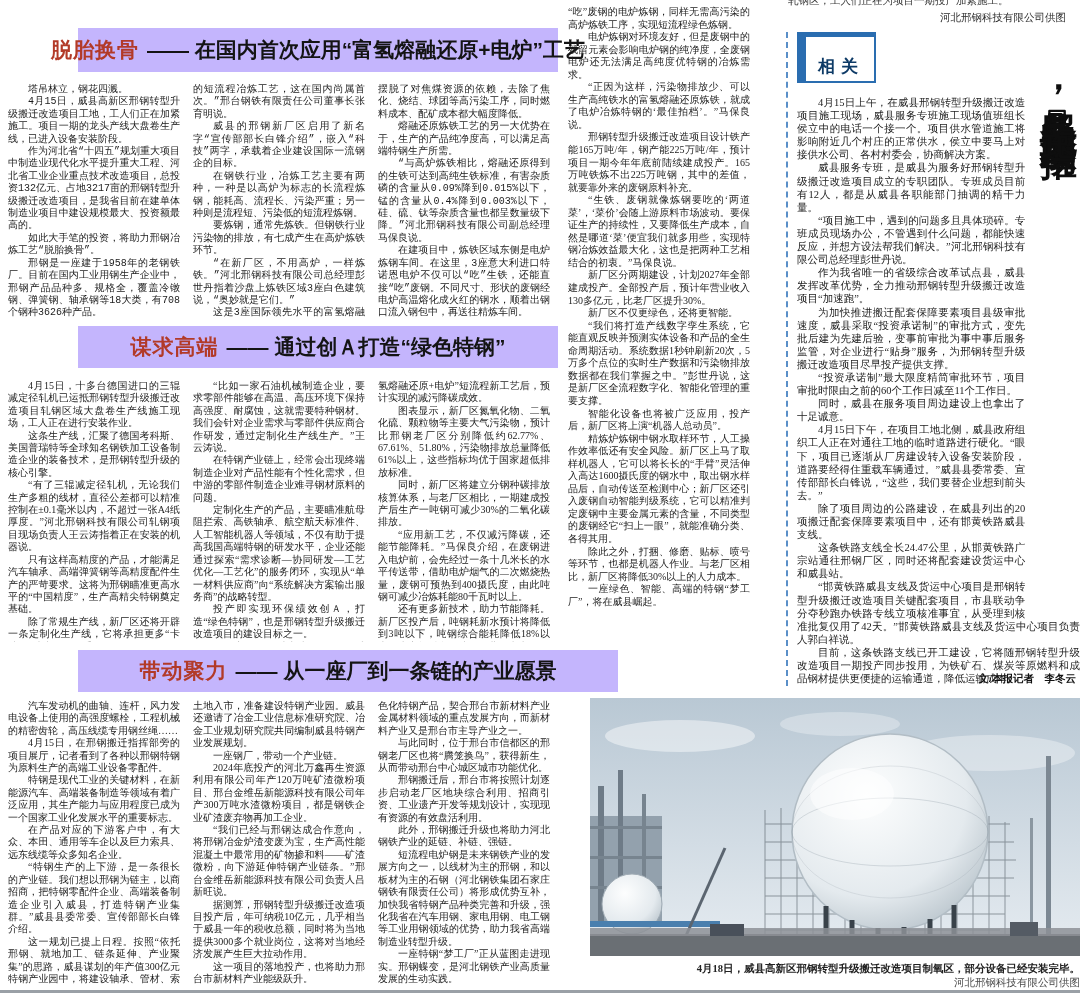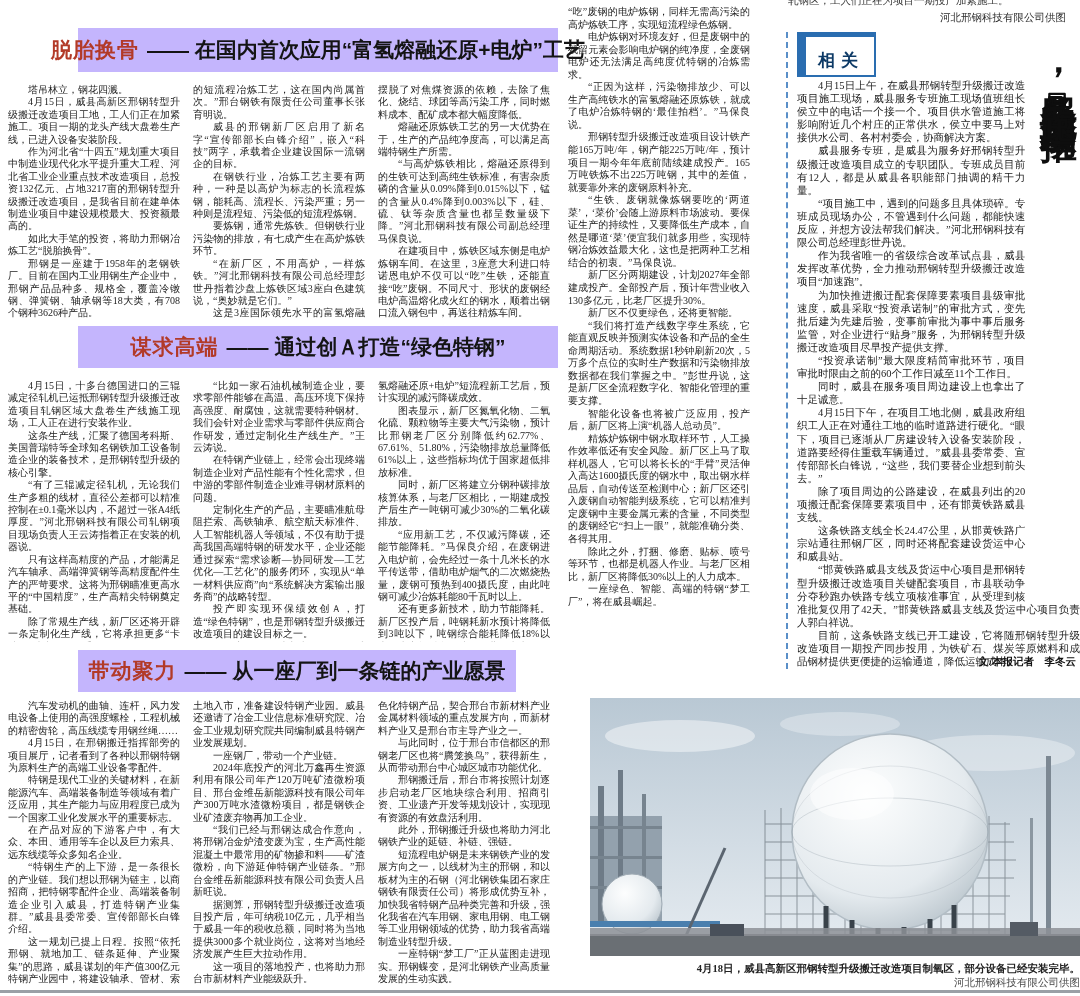--- a/index.html
+++ b/index.html
@@ -3,46 +3,46 @@
 <meta charset="utf-8">
 <style>
   html,body{margin:0;padding:0;background:#ffffff;}
   .page{position:relative;width:1080px;height:996px;background:#fff;overflow:hidden;
         font-family:"Liberation Serif","DejaVu Serif",serif;color:#1c1c1c;}
   
   .band{position:absolute;background:#c4b5fd;display:flex;align-items:center;justify-content:center;
         font-family:"Liberation Sans","DejaVu Sans",sans-serif;font-weight:bold;white-space:nowrap;}
   .band1{left:78px;top:28px;width:480px;height:44px;font-size:21px;}
   .band2{left:78px;top:326px;width:480px;height:42px;font-size:21px;}
-  .band3{left:78px;top:650px;width:438px;height:42px;font-size:21px;}
+  .band3{left:78px;top:650px;width:540px;height:42px;font-size:21px;}
   .hl-red{color:#b23a28;margin-right:8px;letter-spacing:1px;}
   .hl-black{color:#141414;}
   
   .row{position:absolute;left:8px;display:flex;gap:13px;}
-  .row1{top:84px;height:234px;}
+  .row1{top:84px;height:234px;font-family:Liberation Mono, monospace;}
   .row2{top:380px;height:262px;}
   .row3{top:700px;height:284px;}
   .col{width:172px;height:100%;overflow:hidden;font-size:10px;line-height:12.4px;text-align:justify;}
   .col p{margin:0;text-indent:2em;text-align:justify;}
   .col4{position:absolute;left:568px;top:6px;width:182px;height:632px;overflow:hidden;
         font-size:10px;line-height:12.55px;text-align:justify;}
   .col4 p{margin:0;text-indent:2em;text-align:justify;}
   p.flush{text-indent:0;}
   
   .top-caption{position:absolute;left:788px;top:0;width:292px;height:27px;overflow:hidden;
         font-size:10.5px;color:#3a3a3a;}
   .tc1{margin-top:-6px;white-space:nowrap;}
   .tc2{text-align:right;padding-right:14px;margin-top:3px;color:#2e2e2e;}
   
   .sidebar{position:absolute;left:786px;top:32px;width:294px;min-height:618px;box-sizing:border-box;
         border-left:2px dashed #5a8fc8;padding-left:9px;}
   .related-label{display:inline-block;font-family:"Liberation Sans","DejaVu Sans",sans-serif;
         font-weight:bold;font-size:17px;color:#0d3a66;letter-spacing:6px;
         border:2px solid #2a6db0;border-top-width:5px;border-left-width:9px;
-        padding:12px 10px 3px 12px;margin-bottom:2px;background:#fff;}
+        padding:18px 10px 3px 12px;margin-bottom:13px;background:#fff;}
   .sb-body{font-size:10.5px;line-height:13.1px;text-align:justify;color:#222;}
   .sb-body p{margin:0;text-indent:2em;text-align:justify;}
   .v-title{float:right;writing-mode:vertical-rl;text-orientation:mixed;
         font-family:"Liberation Serif","DejaVu Serif",serif;font-weight:bold;color:#0e0e0e;
         font-size:37px;line-height:1.18;letter-spacing:-3px;height:506px;margin:2px 0 10px 11px;}
   .byline{text-align:right;font-size:10.5px;font-weight:bold;color:#111;
         padding-right:4px;margin-top:-13px;}
   
   .photo{position:absolute;left:590px;top:698px;width:490px;height:258px;overflow:hidden;
         background:#cfd9e1;}

